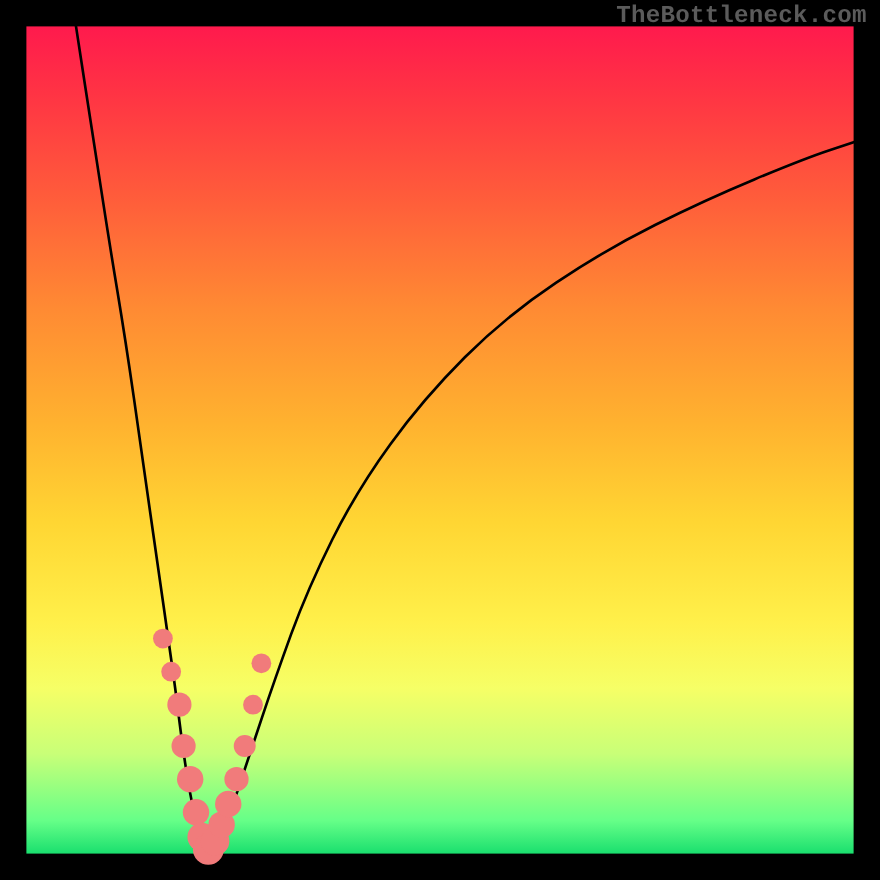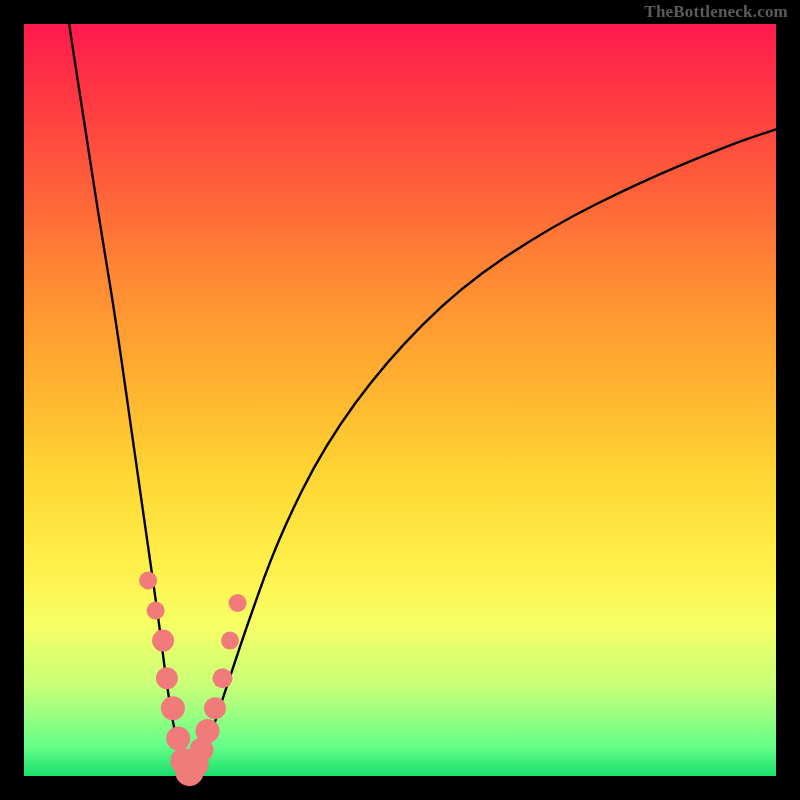--- a/index.html
+++ b/index.html
@@ -36,22 +36,22 @@
       #f6ff66 80%,
       #c8ff78 88%,
       #66ff88 96%,
       #1adf6e 100%
     );
   }
   .watermark {
     position: absolute;
     top: 2px;
     right: 12px;
-    font-family: Liberation Serif, serif;
-    font-size: 17px;
+    font-family: Liberation Mono, monospace;
+    font-size: 22px;
     font-weight: 600;
     color: #5b5b5b;
     letter-spacing: 0.2px;
     user-select: none;
   }
   svg.curve {
     position: absolute;
     top: 24px;
     left: 24px;
     width: 752px;

